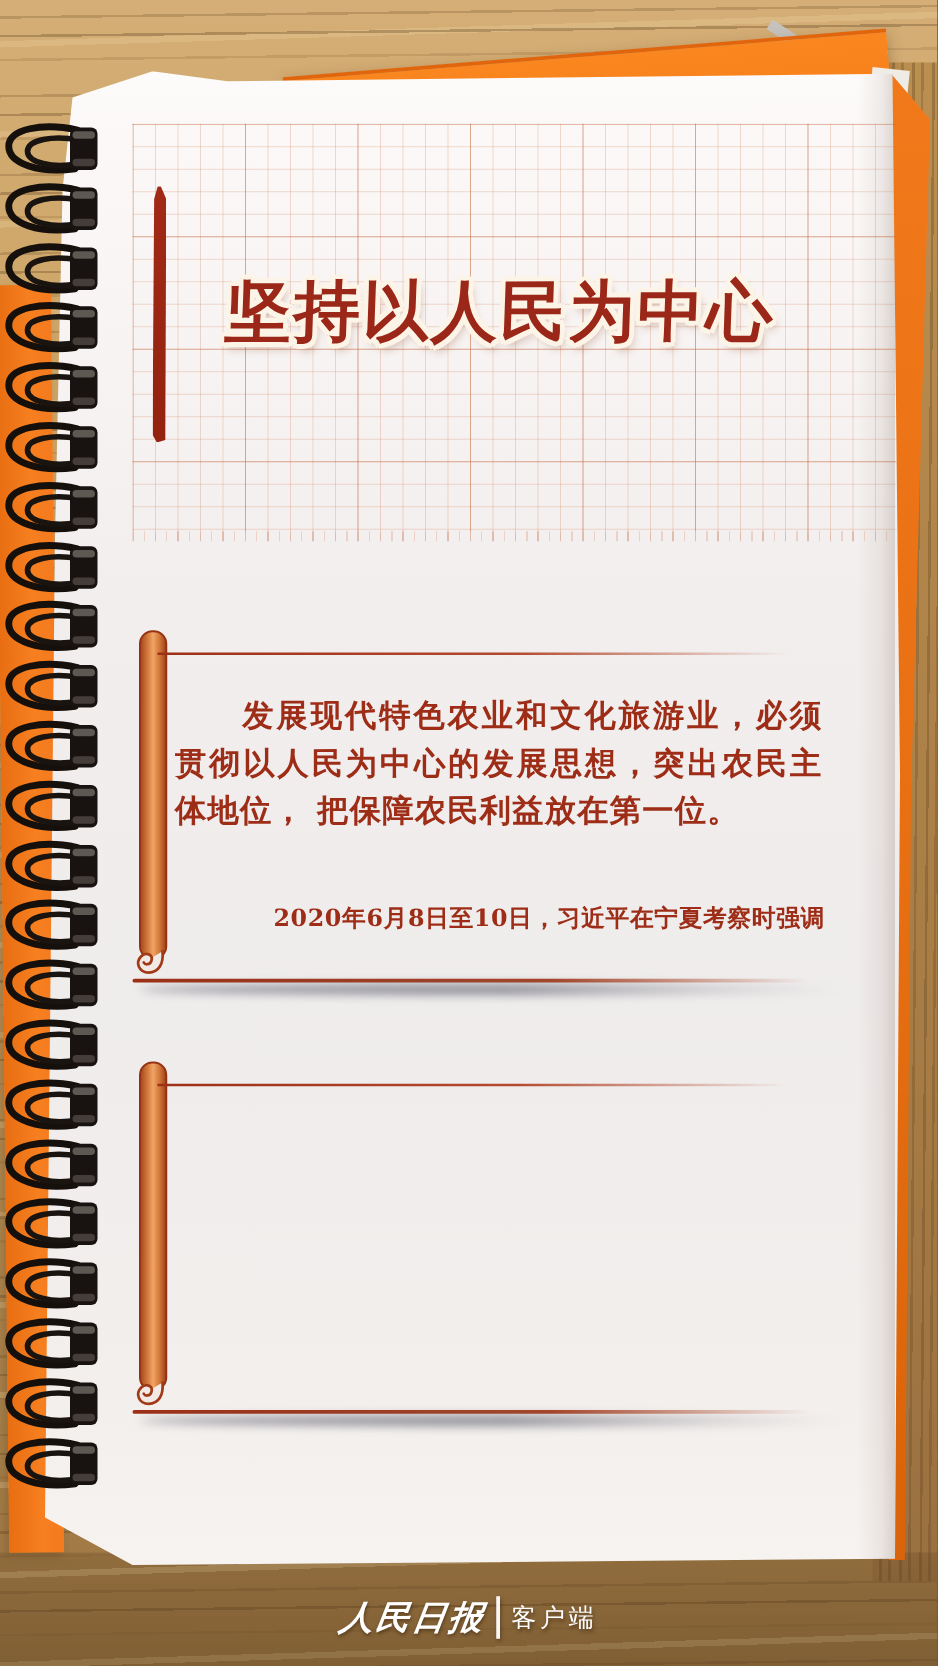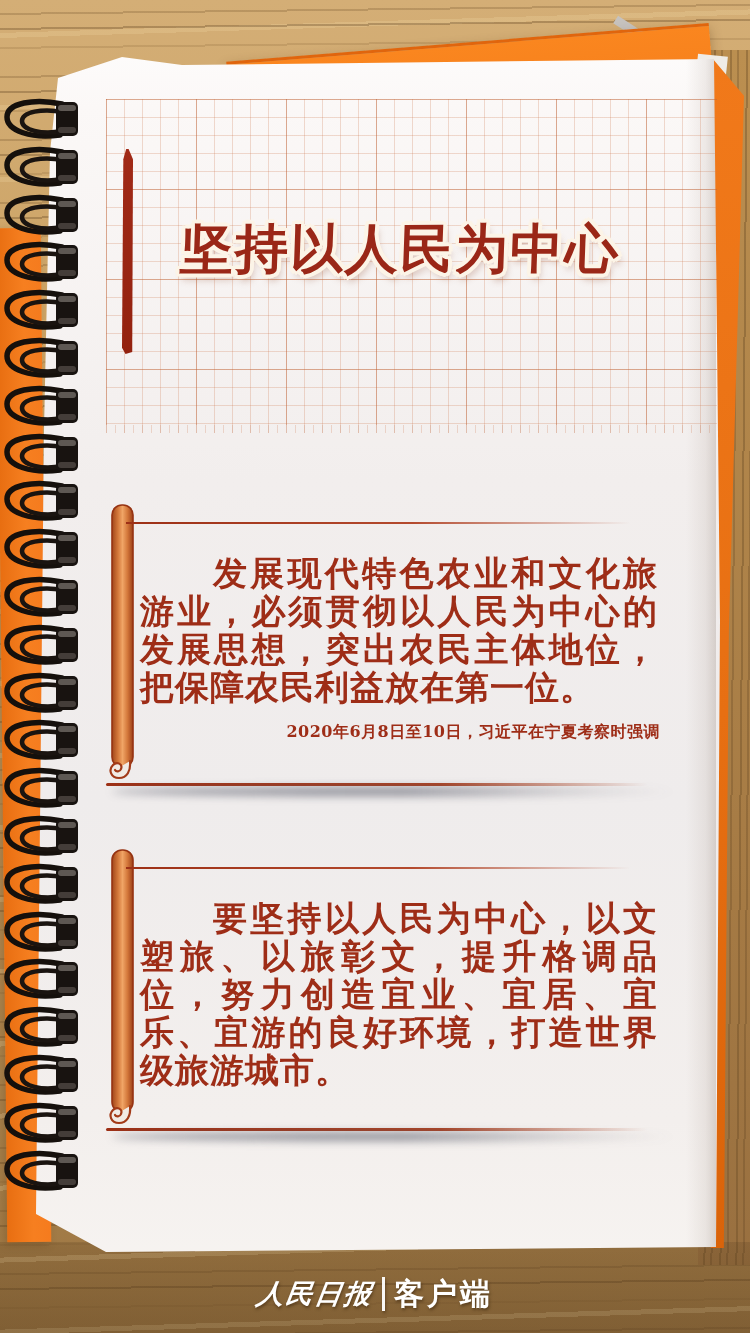--- a/index.html
+++ b/index.html
@@ -122,48 +122,48 @@
   }
   .cshadow{
     position:absolute; left:18px; top:281px; width:566px; height:9px;
     border-radius:50%;
     background:linear-gradient(90deg, rgba(68,72,88,.50), rgba(68,72,88,.55) 52%, rgba(68,72,88,.18) 82%, rgba(68,72,88,0));
     filter:blur(4px);
   }
   .quote{
     position:absolute; left:46px; right:20px; top:48px; margin:0;
     font-family:"DejaVu Serif","Liberation Serif",serif;
-    font-size:34px; line-height:38px; font-weight:bold; letter-spacing:1px;
+    font-size:25px; line-height:38px; font-weight:bold; letter-spacing:1px;
     color:#9e2d17; text-indent:2.15em; text-align:justify; word-break:break-all;
   }
   .attr{
     position:absolute; right:18px; top:216px;
     font-family:"DejaVu Serif","Liberation Serif",serif;
-    font-size:16px; font-weight:bold; letter-spacing:.5px; color:#9e2d17;
+    font-size:19px; font-weight:bold; letter-spacing:.5px; color:#9e2d17;
   }
   
   .spirals{ position:absolute; inset:0; z-index:6; pointer-events:none; }
   .loop{ position:absolute; left:0; }
   
   .brand{
     position:absolute; left:0; right:0; top:1270px; height:48px; z-index:3;
     display:flex; align-items:center; justify-content:center; gap:9px; color:#fff;
   }
   .brand-script{
     font-family:"DejaVu Serif","Liberation Serif",serif;
     font-style:italic; font-weight:bold; font-size:27px; letter-spacing:2px;
     transform:skewX(-8deg);
     text-shadow:1px 2px 3px rgba(50,30,10,.55);
   }
   .brand-divider{
     width:3px; height:34px; background:rgba(255,255,255,.95);
     box-shadow:1px 2px 3px rgba(50,30,10,.45);
   }
   .brand-client{
-    font-weight:bold; font-size:30px; letter-spacing:3px;
+    font-weight:normal; font-size:20px; letter-spacing:3px;
     text-shadow:1px 2px 3px rgba(50,30,10,.55);
   }
 </style>
 </head>
 <body>
 
 <div class="stage">
 
   <div class="wood">
     <div class="wood-right-plank"></div>
@@ -207,21 +207,20 @@
     <div class="botline"></div>
     <div class="cshadow"></div>
   </section>
 
   <section class="card card2">
     <svg class="rod" width="36" height="292" viewBox="0 0 36 292">
       <rect x="6" y="2" width="21" height="262" rx="10" fill="url(#rodg)" stroke="#963312" stroke-width="1.6"></rect>
       <path d="M24 258 c1 10 -3 17 -11 17 c-8 0 -11 -8 -6 -13 c4 -4 10 -1 8 4 c-1 3 -5 3 -6 1" fill="#f1eae4" stroke="#a23a18" stroke-width="2.2" stroke-linecap="round" stroke-linejoin="round"></path>
     </svg>
     <div class="topline"></div>
-    <p class="quote">要坚持以人民为中心，以文塑旅、以旅彰文，提升格调品位，努力创造宜业、宜居、宜乐、宜游的良好环境，打造世界级旅游城市。</p>
     <div class="botline"></div>
     <div class="cshadow"></div>
   </section>
 
   <div class="spirals">
       <svg class="loop" style="top:97px" width="84" height="46" viewBox="0 0 84 46">
     <path d="M62 7 C34 1, 7 6, 7 20 C7 34, 32 42, 60 38" fill="none" stroke="#15100c" stroke-width="5.5" stroke-linecap="round"></path>
     <path d="M63 15 C42 11, 22 15, 22 24 C22 33, 42 38, 62 34" fill="none" stroke="#1a1410" stroke-width="4.5" stroke-linecap="round"></path>
     <rect x="56" y="5" width="22" height="34" rx="5" fill="#181310"></rect>
     <rect x="58" y="8" width="18" height="6" rx="3" fill="#6b655f" opacity="0.85"></rect>

